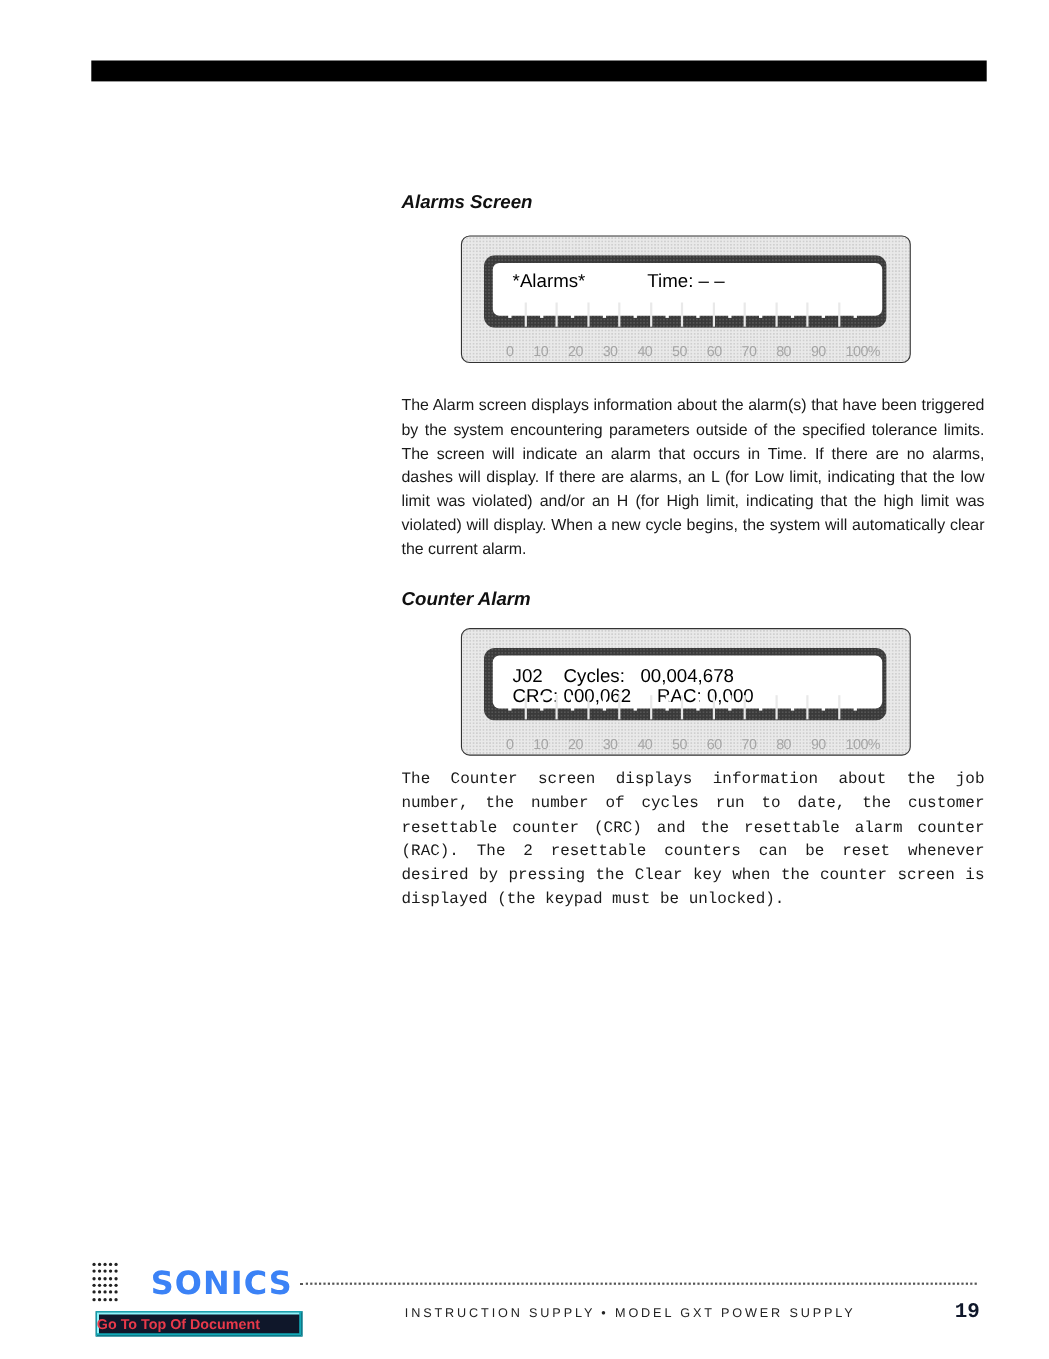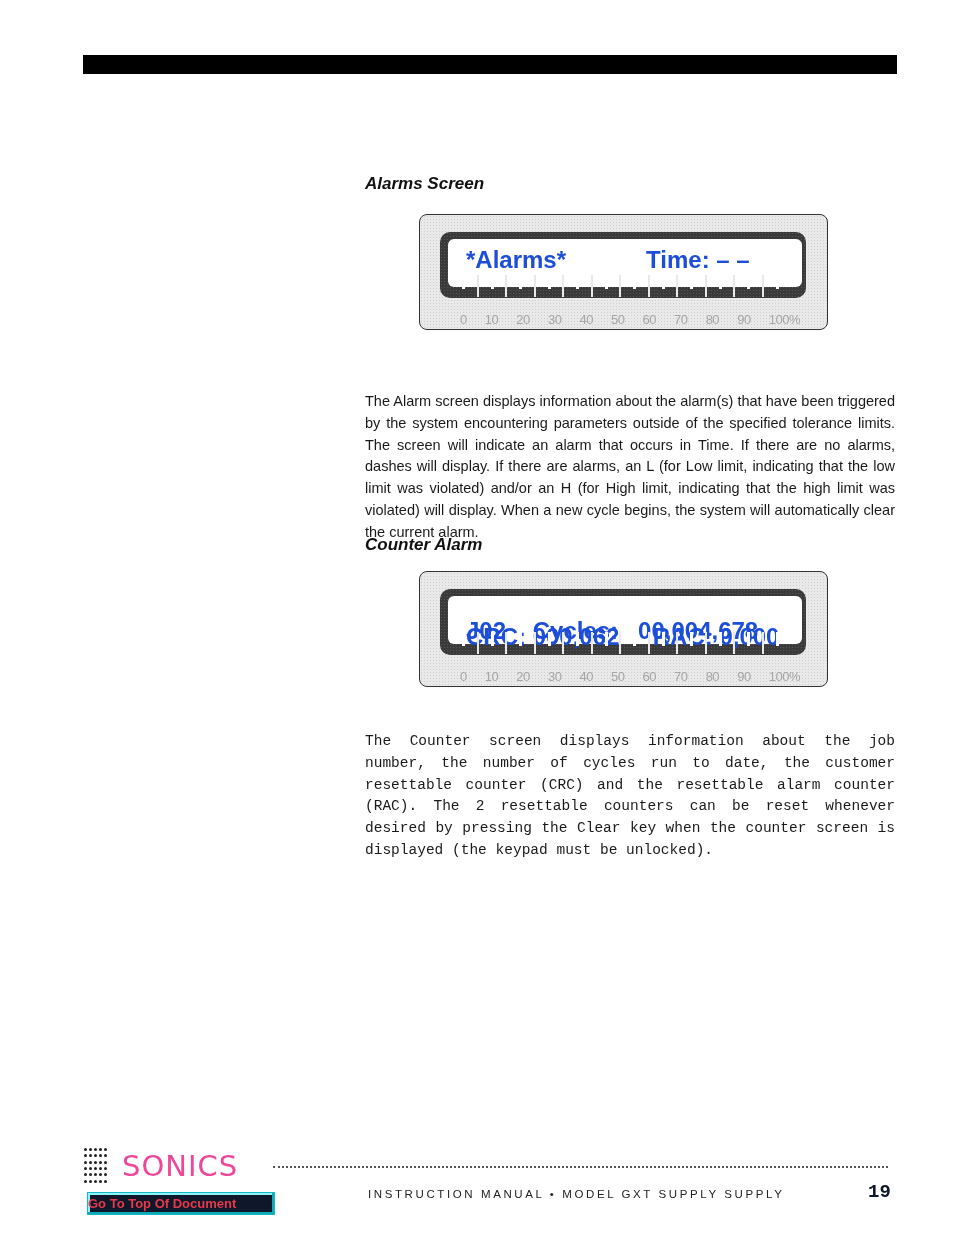--- a/index.html
+++ b/index.html
@@ -8,32 +8,32 @@
   .heading { position:absolute; left:365px; font-size:17px; font-weight:bold; font-style:italic; color:#111; }
   .lcd { position:absolute; left:419px; width:409px; height:116px; box-sizing:border-box;
          border:1.5px solid #333; border-radius:8px;
          background-color:#e9e9e9;
          background-image: radial-gradient(#cfcfcf 0.6px, transparent 0.8px);
          background-size:3px 3px; }
   .bezel { position:absolute; left:20px; top:17px; width:366px; height:66px; background:#3a3a3a;
            background-image: radial-gradient(#555 0.6px, transparent 0.8px); background-size:3px 3px;
            border-radius:10px; }
   .screen { position:absolute; left:8px; top:7px; width:354px; height:48px; background:#fff; border-radius:6px; }
-  .lcd-line { position:absolute; left:18px; font-weight:bold; font-size:24px; color:#1d4ed8; white-space:pre; }
+  .lcd-line { position:absolute; left:18px; font-weight:normal; font-size:17px; color:#000000; white-space:pre; }
   .ticks { position:absolute; left:30px; top:60px; width:340px; height:22px; display:flex; }
   .tick { flex:1; position:relative; border-left:2px solid #e9e9e9; }
   .tick:first-child { border-left:none; }
   .tick::after { content:""; position:absolute; left:50%; top:0; width:3px; height:14px; margin-left:-1px; background:#fff; }
   .scale { position:absolute; left:40px; top:97px; width:340px; display:flex; justify-content:space-between;
            font-size:13px; color:#a5a5a5; letter-spacing:-0.5px; }
-  .para { position:absolute; left:365px; width:530px; font-size:14.5px; line-height:21.8px; text-align:justify; color:#1a1a1a;margin-top:32px; }
+  .para { position:absolute; left:365px; width:530px; font-size:14.5px; line-height:21.8px; text-align:justify; color:#1a1a1a; }
   .logo { position:absolute; left:84px; top:1148px; display:flex; align-items:center; }
   .logo-dots { width:26px; height:36px; display:grid; grid-template-columns:repeat(5, 4px); gap:2px 1px; }
   .logo-dots span { width:3px; height:3px; border-radius:50%; background:#222; }
-  .logo-text { font-family:"DejaVu Sans", sans-serif; font-size:29px; font-weight:normal; letter-spacing:1px; color:#ec4899; margin-left:12px; }
+  .logo-text { font-family:"DejaVu Sans", sans-serif; font-size:29px; font-weight:bold; letter-spacing:1px; color:#3b82f6; margin-left:27px; }
   .dotline { position:absolute; left:273px; top:1166px; width:615px; border-top:2px dotted #555; }
   .gotop { position:absolute; left:87px; top:1192px; width:188px; height:23px; box-sizing:border-box;
            background:#0f172a; border:1px solid #14b8c6; box-shadow:inset -2px -2px 0 #12a9b6, inset 2px 2px 0 #8ff4fb;
            color:#e8394a; font-weight:bold; font-size:13px; text-align:left; line-height:21px; cursor:pointer; }
   .footer-text { position:absolute; left:368px; top:1188px; font-size:11.5px; letter-spacing:2.6px; color:#222; }
   .page-num { position:absolute; left:868px; top:1181px; font-size:19px; font-weight:bold; color:#0f172a; font-family:Liberation Mono, monospace; }
 </style>
 </head>
 <body>
 
@@ -77,21 +77,21 @@
   </div>
 </div>
 
 <div class="para" style="top:359px;">The Alarm screen displays information about the alarm(s) that have been triggered by the system encountering parameters outside of the specified tolerance limits. The screen will indicate an alarm that occurs in Time. If there are no alarms, dashes will display. If there are alarms, an L (for Low limit, indicating that the low limit was violated) and/or an H (for High limit, indicating that the high limit was violated) will display. When a new cycle begins, the system will automatically clear the current alarm.</div>
 
 <div class="heading" style="top:535px;">Counter Alarm</div>
 
 <div class="lcd" style="top:571px;">
   <div class="bezel">
     <div class="screen">
-      <div class="lcd-line" style="top:21px;">J02    Cycles:   00,004,678</div>
+      <div class="lcd-line" style="top:9px;">J02    Cycles:   00,004,678</div>
       <div class="lcd-line" style="top:27px;">CRC: 000,062     RAC: 0,000</div>
     </div>
   </div>
   <div class="ticks">
     <div class="tick"></div>
       <div class="tick"></div>
       <div class="tick"></div>
       <div class="tick"></div>
     <div class="tick"></div>
       <div class="tick"></div>
@@ -149,14 +149,14 @@
     <span></span>
       <span></span>
       <span></span>
       <span></span>
       <span></span>
   </div>
   <div class="logo-text">SONICS</div>
 </div>
 <div class="dotline"></div>
 <div class="gotop">Go To Top Of Document</div>
-<div class="footer-text">INSTRUCTION MANUAL • MODEL GXT SUPPLY SUPPLY</div>
+<div class="footer-text">INSTRUCTION SUPPLY • MODEL GXT POWER SUPPLY</div>
 <div class="page-num">19</div>
 
 </body></html>

